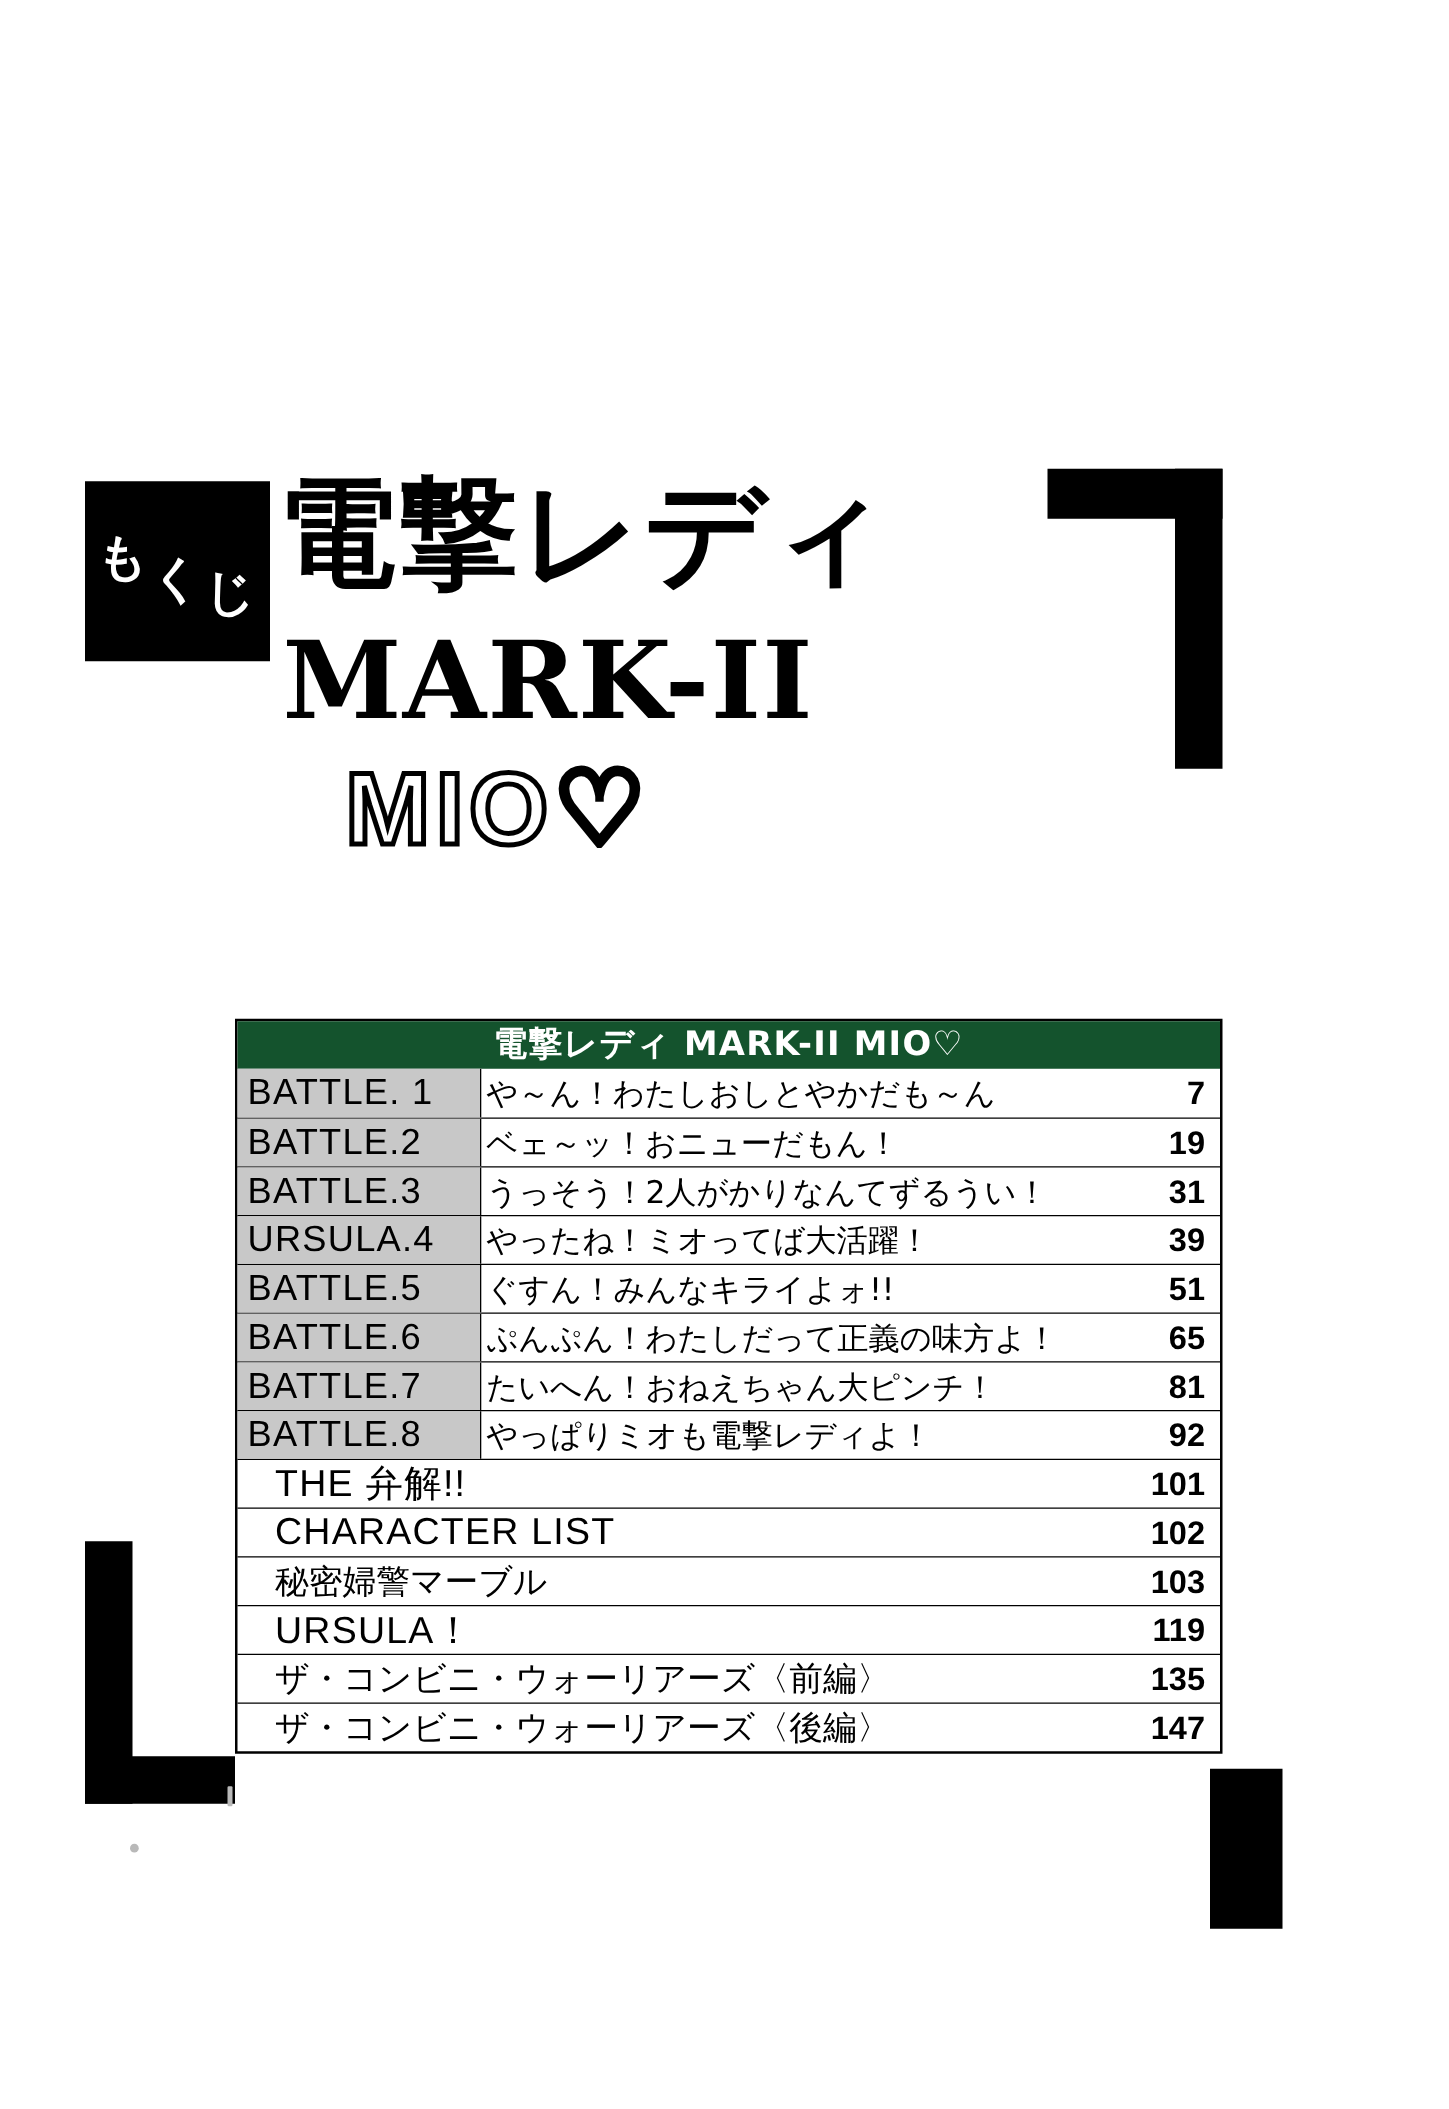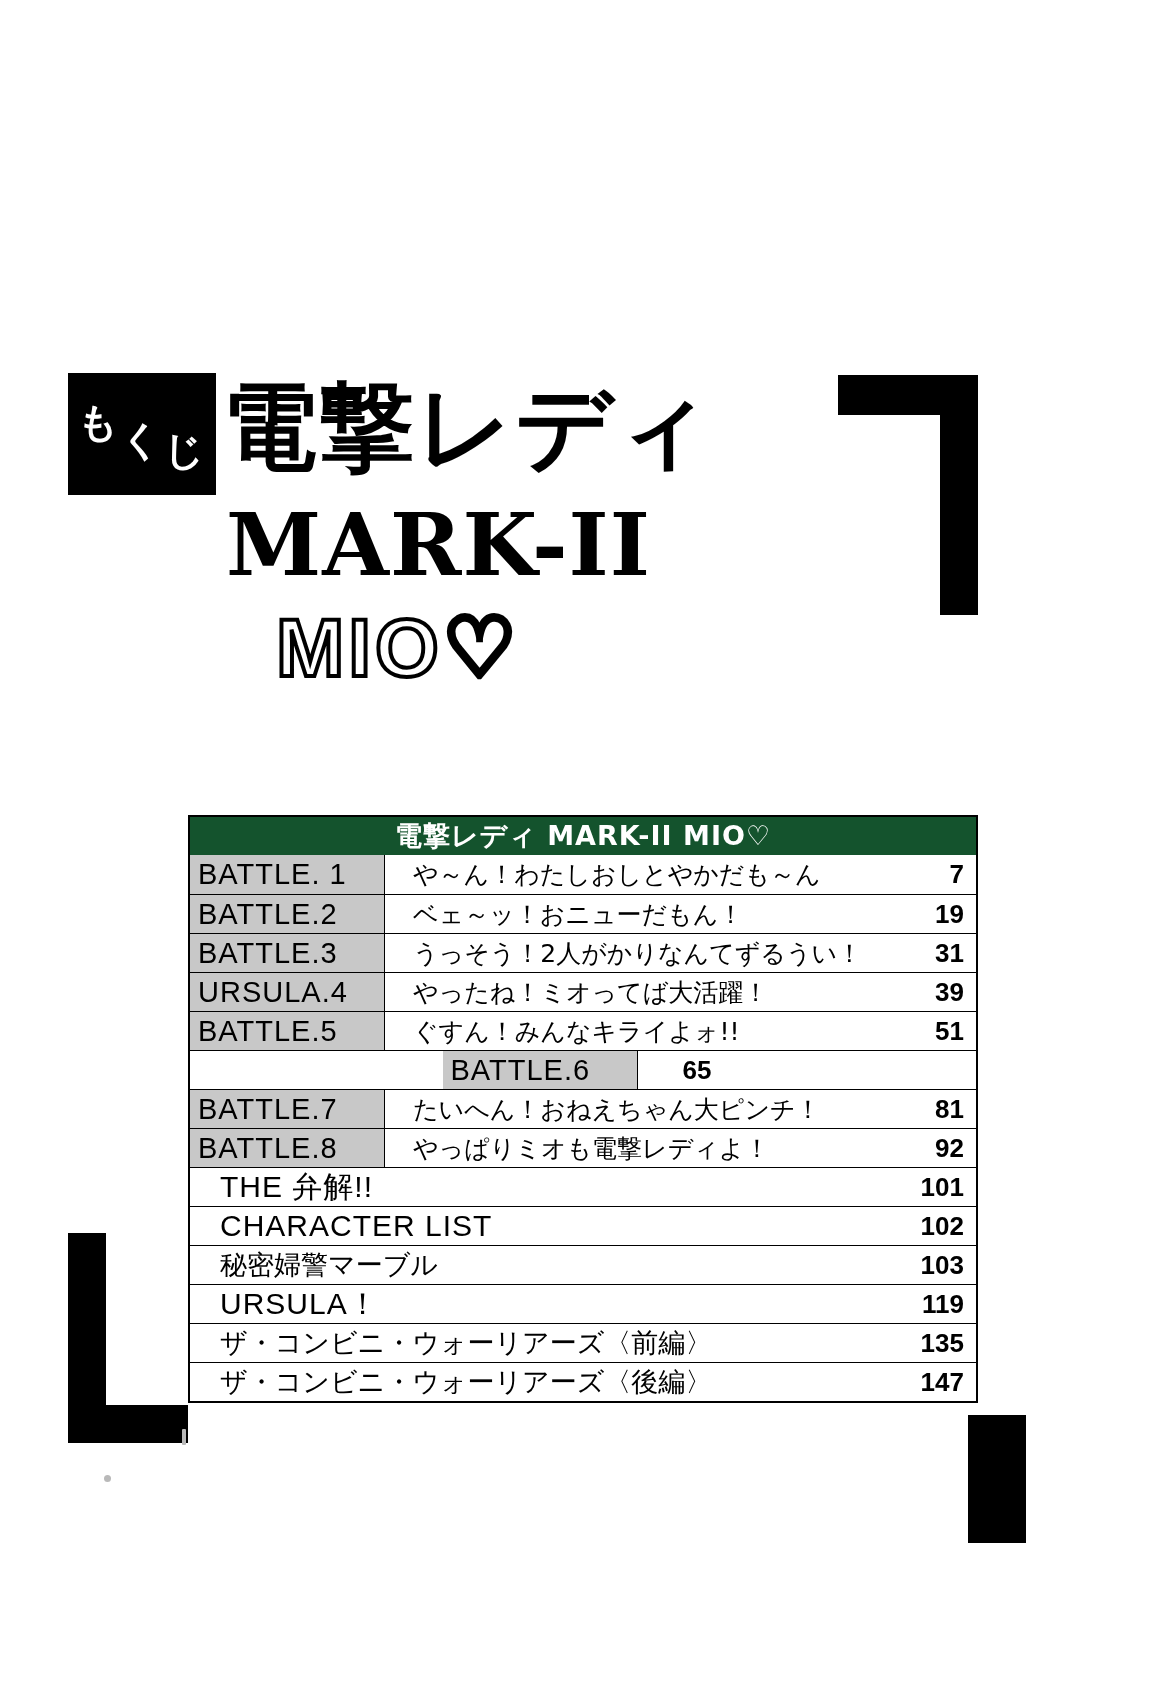--- a/index.html
+++ b/index.html
@@ -21,23 +21,23 @@
     position: absolute;
     left: 0;
     top: 355px;
     width: 1159px;
     height: 400px;
   }
 
   .mokuji-box {
     position: absolute;
     left: 68px;
-    top: 18px;
+    top: 30px;
     width: 148px;
-    height: 122px;
+    height: 144px;
     background: #000000;
     color: #ffffff;
     display: flex;
     align-items: center;
     justify-content: center;
     font-family: "DejaVu Sans", sans-serif;
     font-size: 40px;
     letter-spacing: 2px;
     font-weight: bold;
   }
@@ -174,21 +174,21 @@
     font-family: "Liberation Sans", sans-serif;
     font-size: 29px;
     letter-spacing: 1px;
     border-right: 1.5px solid #000;
   }
   .cell-title {
     flex: 1 1 auto;
     height: 100%;
     display: flex;
     align-items: center;
-    padding-left: 28px;
+    padding-left: 4px;
     box-sizing: border-box;
     font-family: "DejaVu Sans", sans-serif;
     font-size: 25px;
     letter-spacing: 0px;
     white-space: nowrap;
     overflow: hidden;
   }
   .cell-title.wide {
     padding-left: 30px;
     font-size: 27px;
@@ -263,20 +263,21 @@
       <div class="cell-title">やったね！ミオってば大活躍！</div>
       <div class="cell-page">39</div>
     </div>
     <div class="toc-row">
       <div class="cell-battle">BATTLE.5</div>
       <div class="cell-title">ぐすん！みんなキライよォ!!</div>
       <div class="cell-page">51</div>
     </div>
     <div class="toc-row">
       <div class="cell-battle">BATTLE.6</div>
+      <div class="cell-title">ぷんぷん！わたしだって正義の味方よ！</div>
       <div class="cell-page">65</div>
     </div>
     <div class="toc-row">
       <div class="cell-battle">BATTLE.7</div>
       <div class="cell-title">たいへん！おねえちゃん大ピンチ！</div>
       <div class="cell-page">81</div>
     </div>
     <div class="toc-row">
       <div class="cell-battle">BATTLE.8</div>
       <div class="cell-title">やっぱりミオも電撃レディよ！</div>

